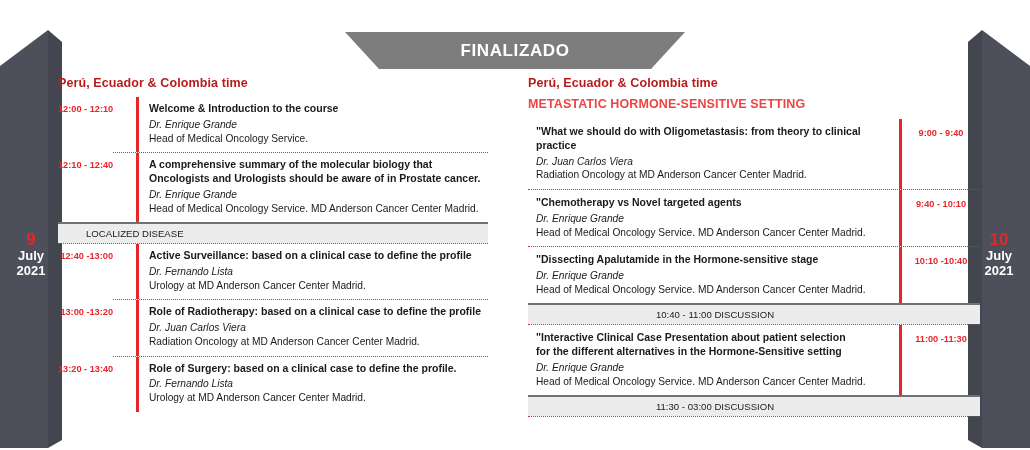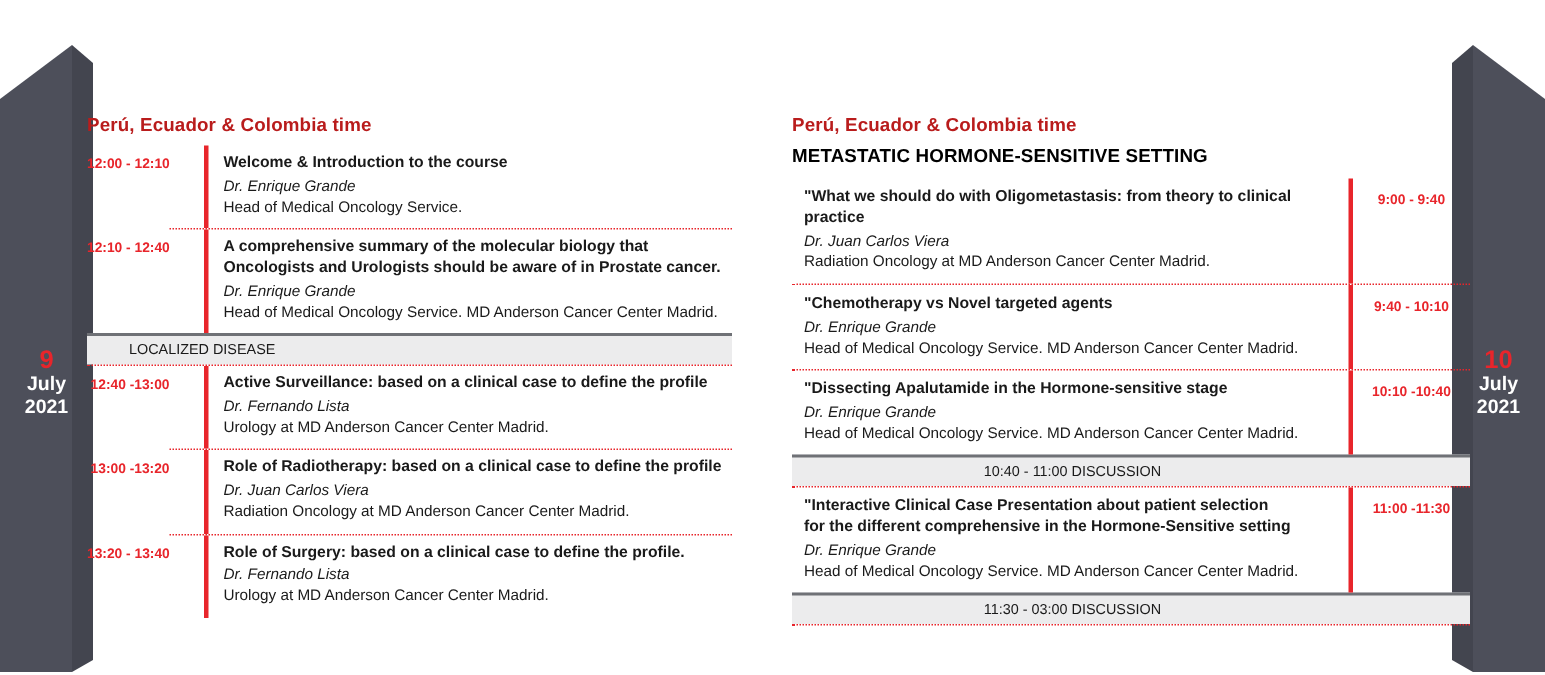--- a/index.html
+++ b/index.html
@@ -41,21 +41,21 @@
   .col{position:absolute;top:76px;}
   #col-left{left:58px;width:430px;}
   #col-right{left:528px;width:452px;}
 
   .col-title{
     color:#b91c1c;font-size:12.5px;font-weight:bold;
     margin:0 0 7px 0;letter-spacing:.1px;
   }
   #col-left .col-title{margin-left:0px;}
   .section-title{
-    color:#000000;font-size:12.5px;font-weight:bold;
+    color:#ef4444;font-size:12.5px;font-weight:bold;
     margin:0 0 8px 0;letter-spacing:.1px;
   }
 
   
   .lrow{position:relative;display:flex;align-items:flex-start;}
   .lrow .time{
     width:55px;flex:0 0 55px;text-align:right;
     color:#e8252b;font-size:9.2px;font-weight:bold;
     padding-top:7px;padding-right:23px;white-space:nowrap;
   }
@@ -117,20 +117,26 @@
       <polygon points="62,36 14,0 14,418 62,418" fill="#4d4f5a"></polygon>
       <polygon points="14,0 0,12 0,410 14,418" fill="#43454f"></polygon>
     </svg>
     <div class="datebox">
       <span class="daynum">10</span>
       <span class="mon">July</span>
       <span class="yr">2021</span>
     </div>
   </div>
 
+  <div class="banner">
+    <svg width="340" height="37" viewBox="0 0 340 37">
+      <polygon points="0,0 340,0 306,37 34,37" fill="#7d7d7d"></polygon>
+    </svg>
+    <div class="label">FINALIZADO</div>
+  </div>
 
   <div class="col" id="col-left">
     <div class="col-title">Perú, Ecuador &amp; Colombia time</div>
 
     <div class="lrow">
       <div class="time">12:00 - 12:10</div>
       <div class="bar"></div>
       <div class="body">
         <div class="ttl">Welcome &amp; Introduction to the course</div>
         <div class="spk">Dr. Enrique Grande</div>
@@ -224,21 +230,21 @@
     </div>
 
     <div class="band disc">
       <span>10:40  - 11:00  DISCUSSION</span>
     </div>
     <div class="rdash"></div>
 
     <div class="rrow">
       <div class="body">
         <div class="ttl">"Interactive Clinical Case Presentation about patient selection</div>
-        <div class="ttl">for the different comprehensive in the Hormone-Sensitive setting</div>
+        <div class="ttl">for the different alternatives in the Hormone-Sensitive setting</div>
         <div class="spk">Dr. Enrique Grande</div>
         <div class="aff">Head of Medical Oncology Service. MD Anderson Cancer Center Madrid.</div>
       </div>
       <div class="bar"></div>
       <div class="time">11:00 -11:30</div>
     </div>
 
     <div class="band disc">
       <span>11:30  - 03:00  DISCUSSION</span>
     </div>

